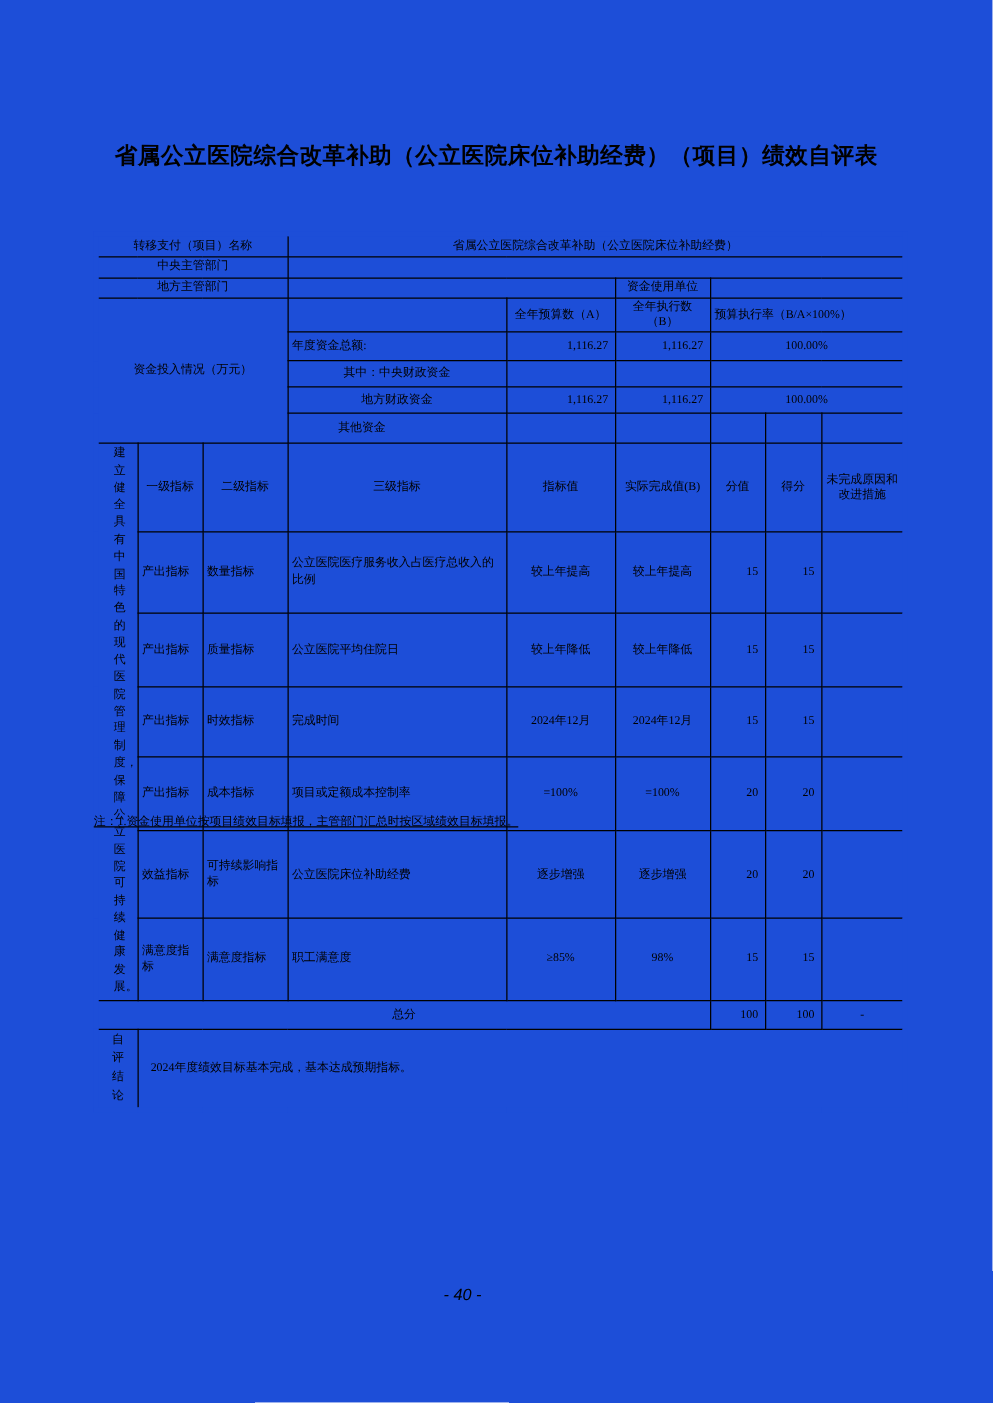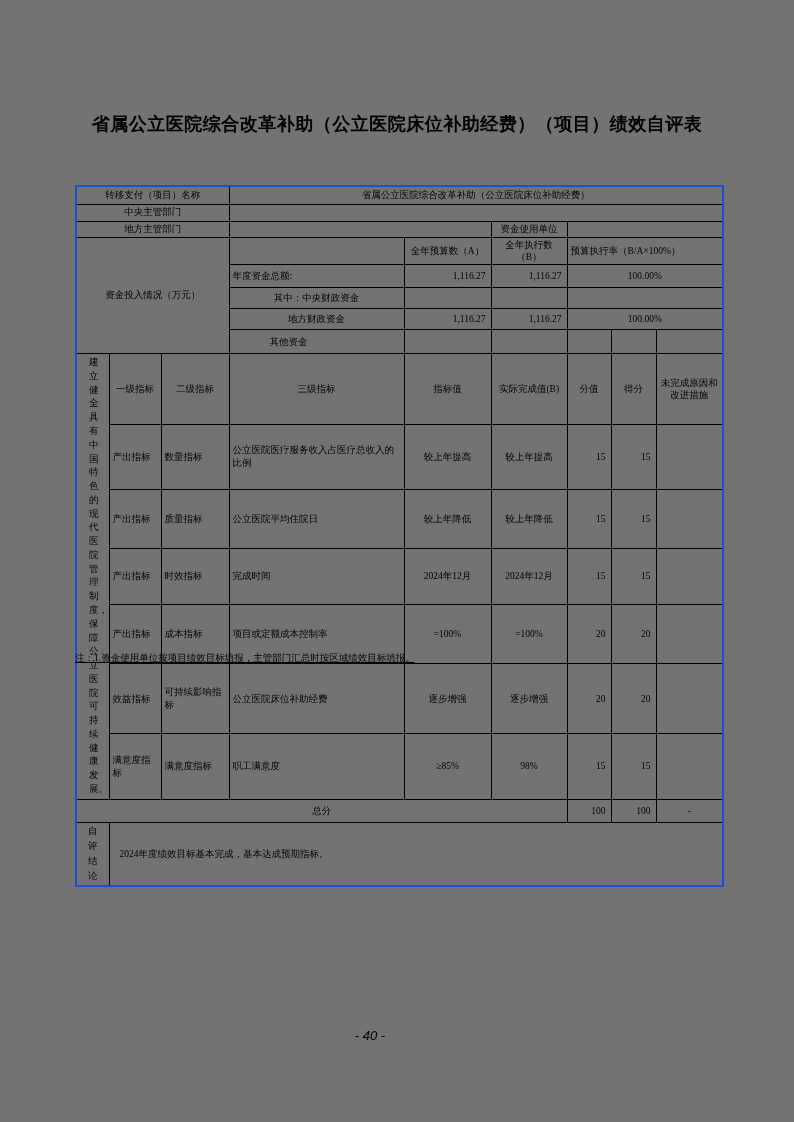--- a/index.html
+++ b/index.html
@@ -1,21 +1,21 @@
 <!DOCTYPE html>
 <html><head>
 <meta charset="utf-8">
 <style>
   * { box-sizing: border-box; }
   html, body { margin: 0; padding: 0; background: #fff; }
   .page {
     position: relative;
     width: 794px;
     height: 1122px;
-    background: #737373;
+    background: #1d4ed8;
     color: #000;
     font-family: "Liberation Serif", serif;
     overflow: hidden;
   }
   .doc-title {
     position: absolute;
     left: 40px;
     top: 112px;
     width: 714px;
     text-align: center;
@@ -33,21 +33,21 @@
     font-size: 8.5px;
   }
   table.doc-table {
     position: absolute;
     left: 75px;
     top: 185px;
     width: 647px;
     border-collapse: collapse;
     table-layout: fixed;
     font-size: 9.5px;
-    border: 2px solid #1d4ed8;
+    border: 4px solid #1d4ed8;
   }
   table.doc-table td {
     border: 1px solid #000;
     padding: 1px 3px;
     vertical-align: middle;
     word-break: break-all;
     line-height: 1.3;
   }
   .ctr  { text-align: center; }
   .lft  { text-align: left; }

